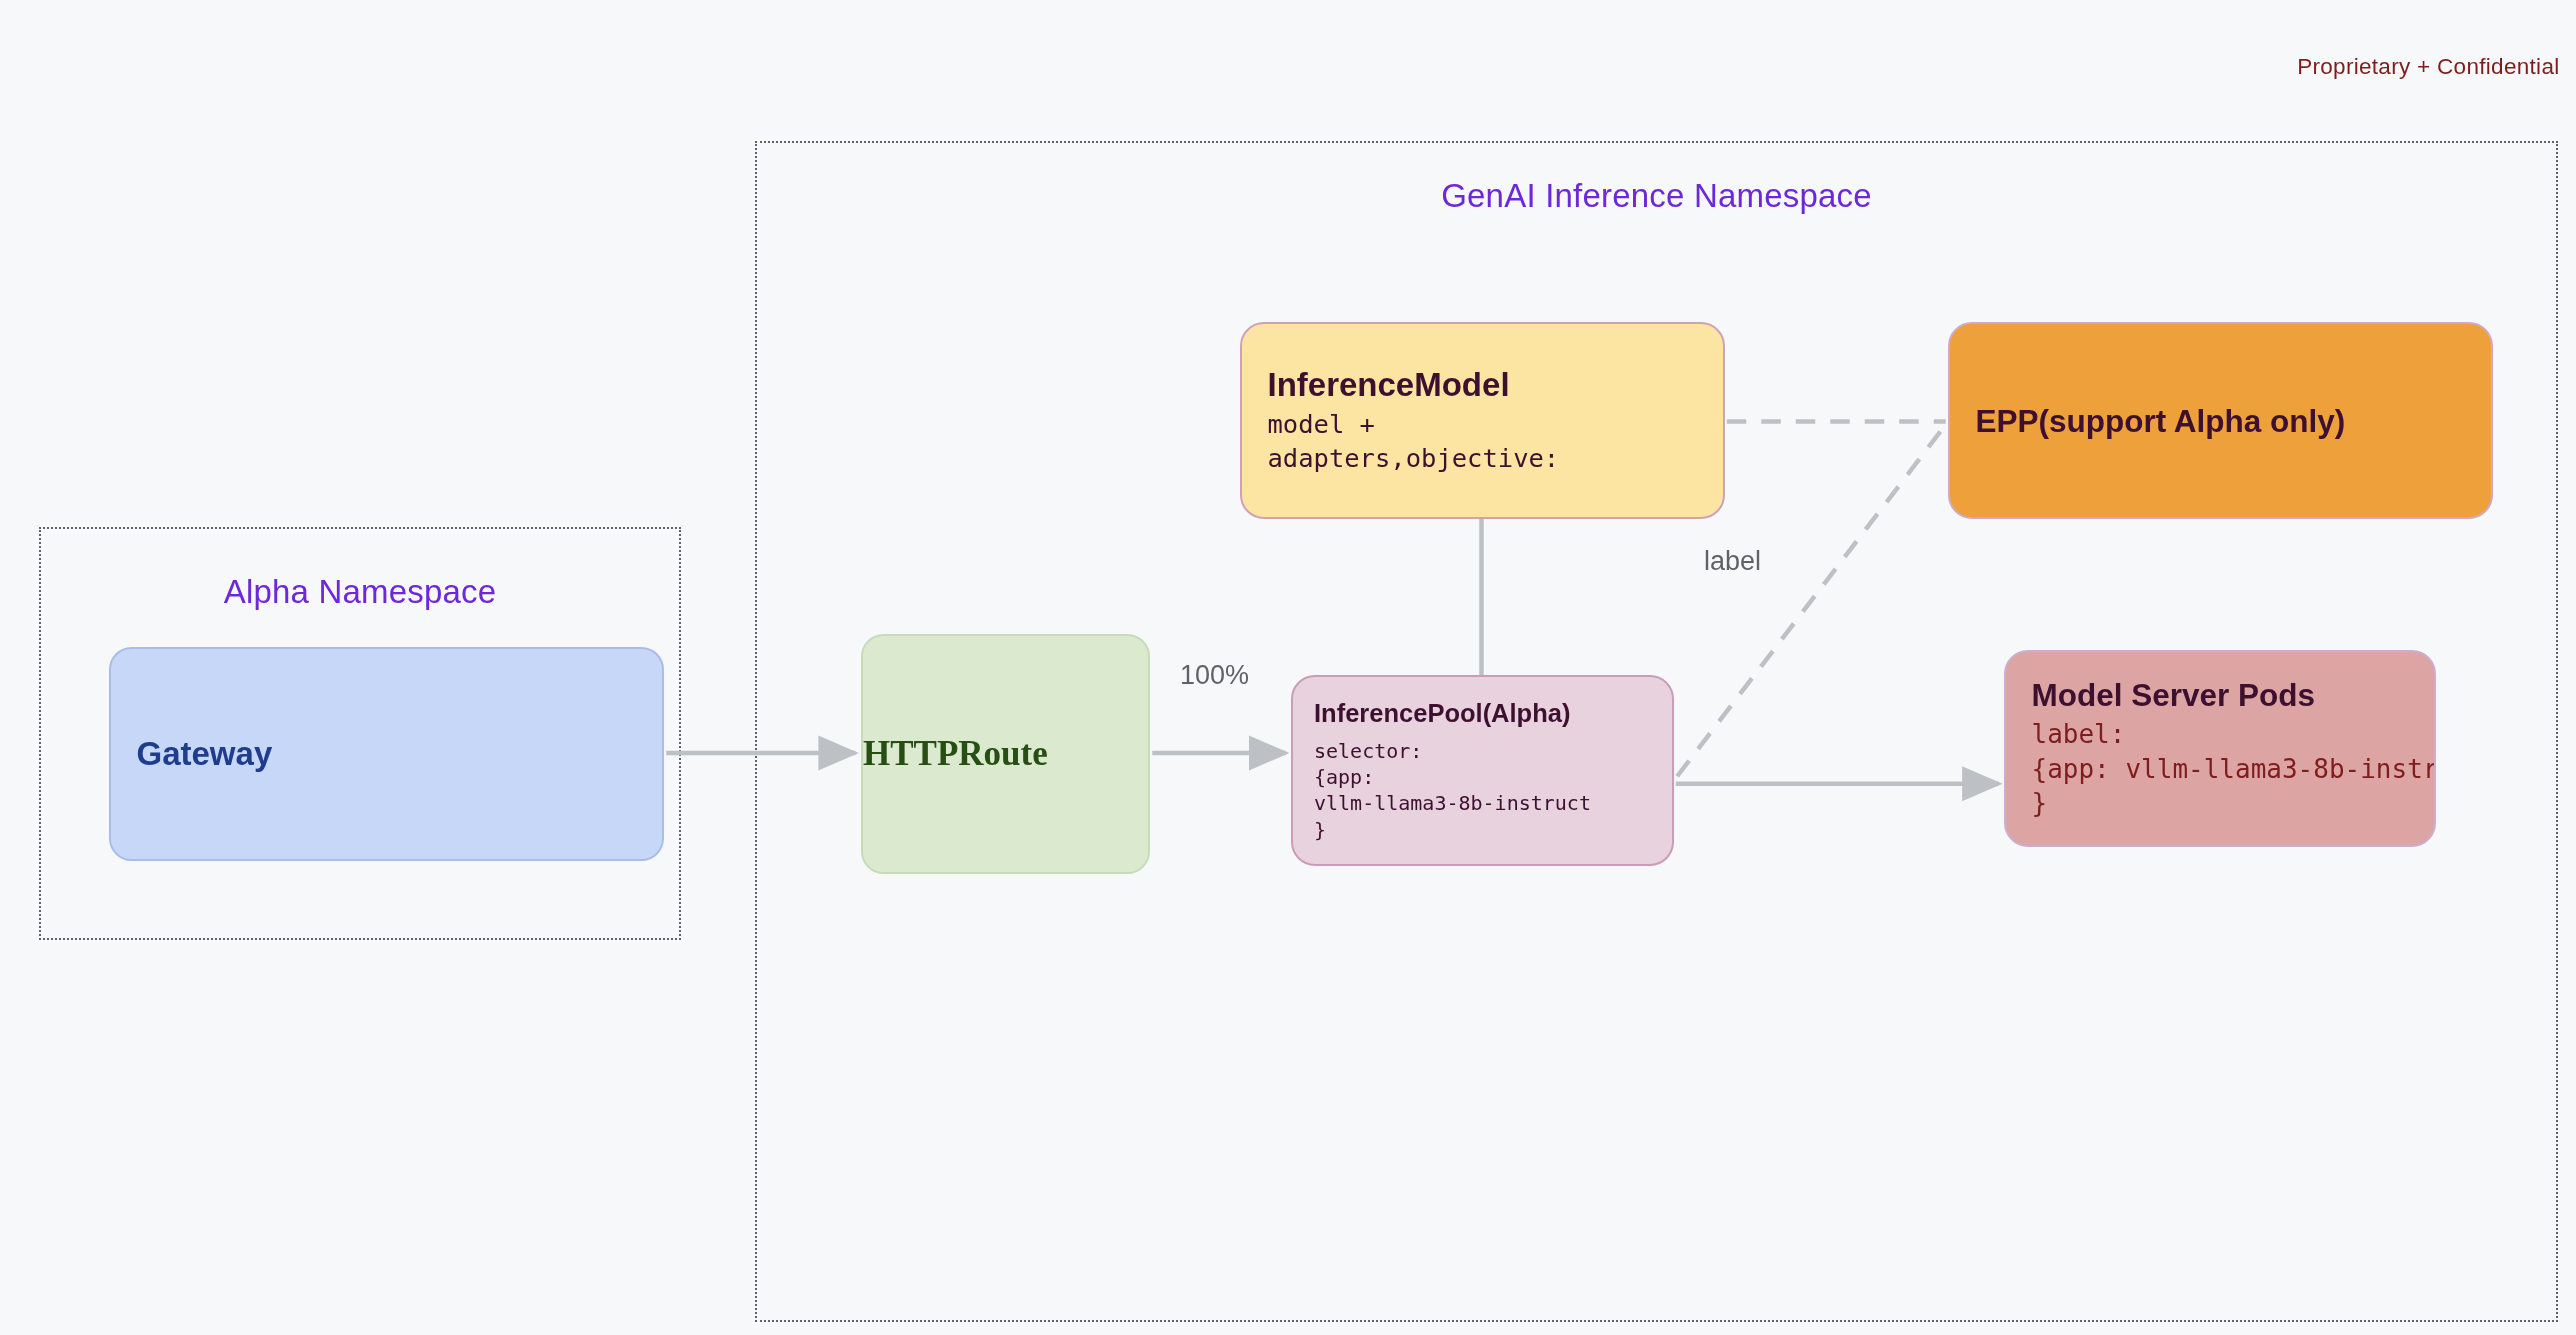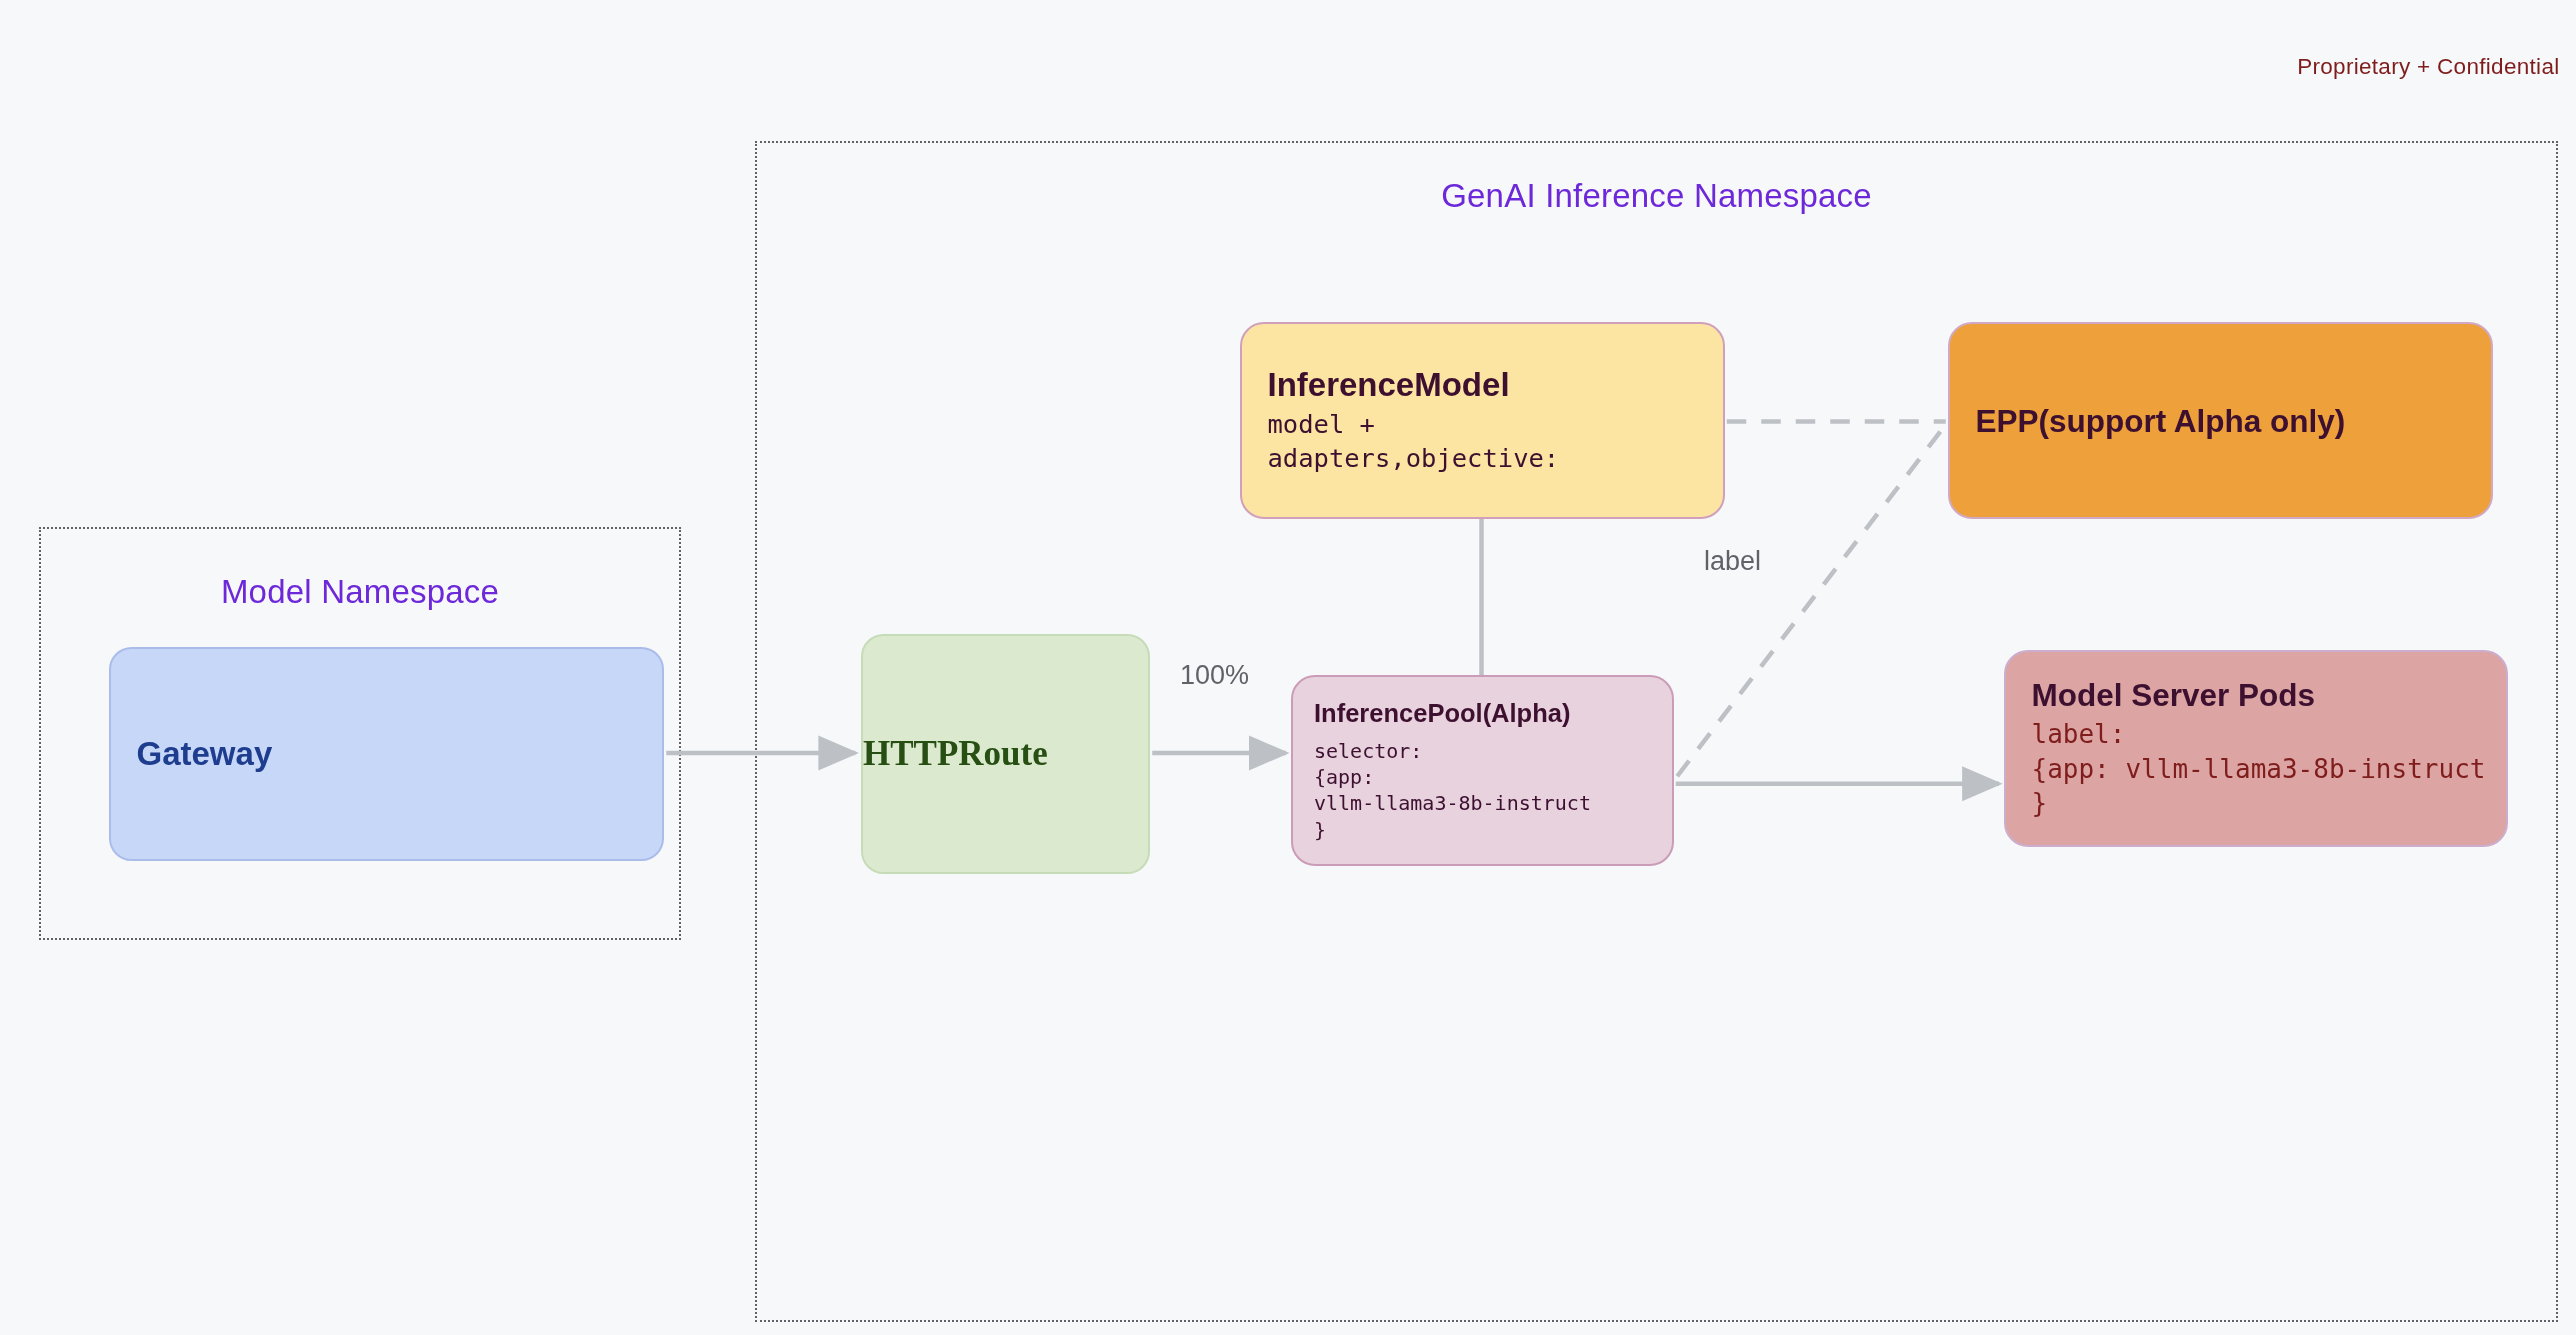--- a/index.html
+++ b/index.html
@@ -162,21 +162,21 @@
     border: 2.3px solid #d2a9c4;
   }
   #epp-node .node-title {
     font-size: 31.5px;
     color: #3d1030;
   }
 
   #modelserver-node {
     left: 2004px;
     top: 650px;
-    width: 504px;
+    width: 432px;
     height: 197px;
     background: #dca5a4;
     border: 2.3px solid #ccadcd;
   }
   #modelserver-node .node-title {
     font-size: 31.5px;
     color: #3d1030;
     margin-bottom: 3.8px;
   }
   #modelserver-node .node-sub {
@@ -204,21 +204,21 @@
   #label-watch { left: 1704px; top: 546px; }
 </style>
 </head>
 <body>
 
 <div id="canvas">
 
   <div id="watermark">Proprietary + Confidential</div>
 
   <div class="namespace" id="infra-namespace">
-    <div class="namespace-title">Model Namespace</div>
+    <div class="namespace-title">Alpha Namespace</div>
   </div>
 
   <div class="namespace" id="genai-namespace">
     <div class="namespace-title">GenAI Inference Namespace</div>
   </div>
 
   <svg id="connectors" viewBox="0 0 3434 1780" width="2576" height="1335">
     <defs>
       <marker id="arrowhead" markerWidth="9" markerHeight="9" refX="8.2" refY="4.5" orient="auto" markerUnits="strokeWidth">
         <path d="M0,0.6 L9,4.5 L0,8.4 z" fill="#bdc1c6"></path>

